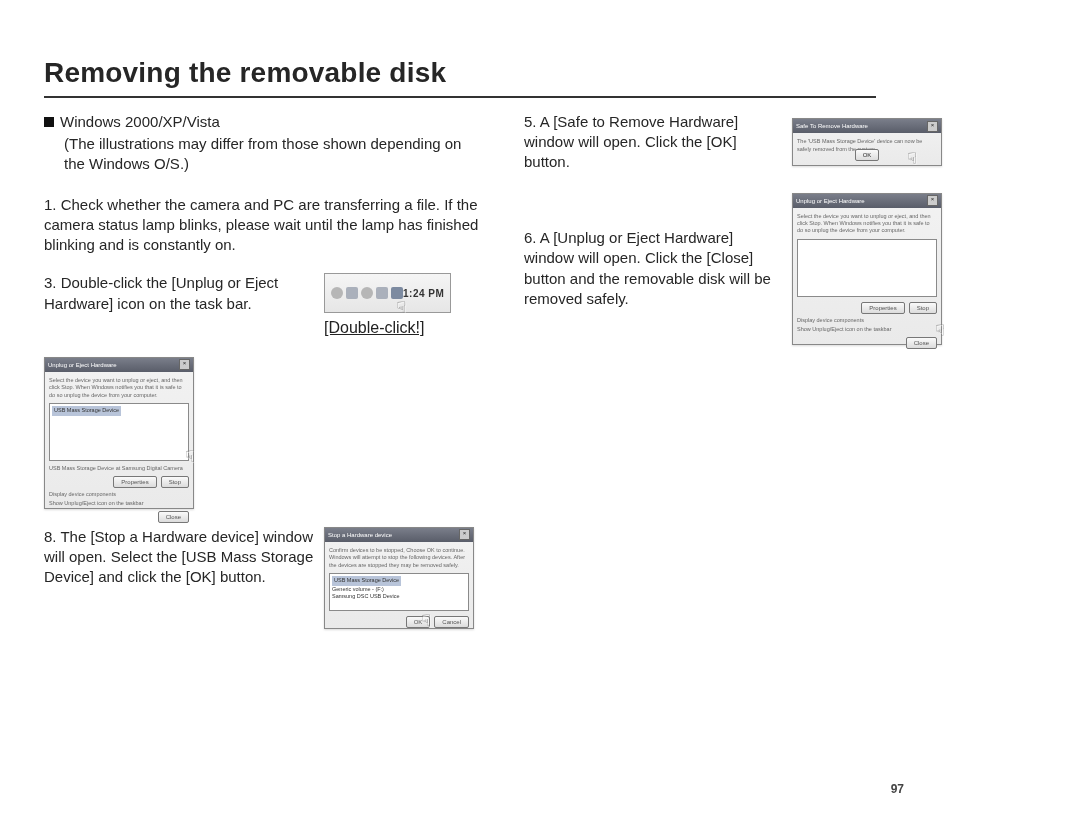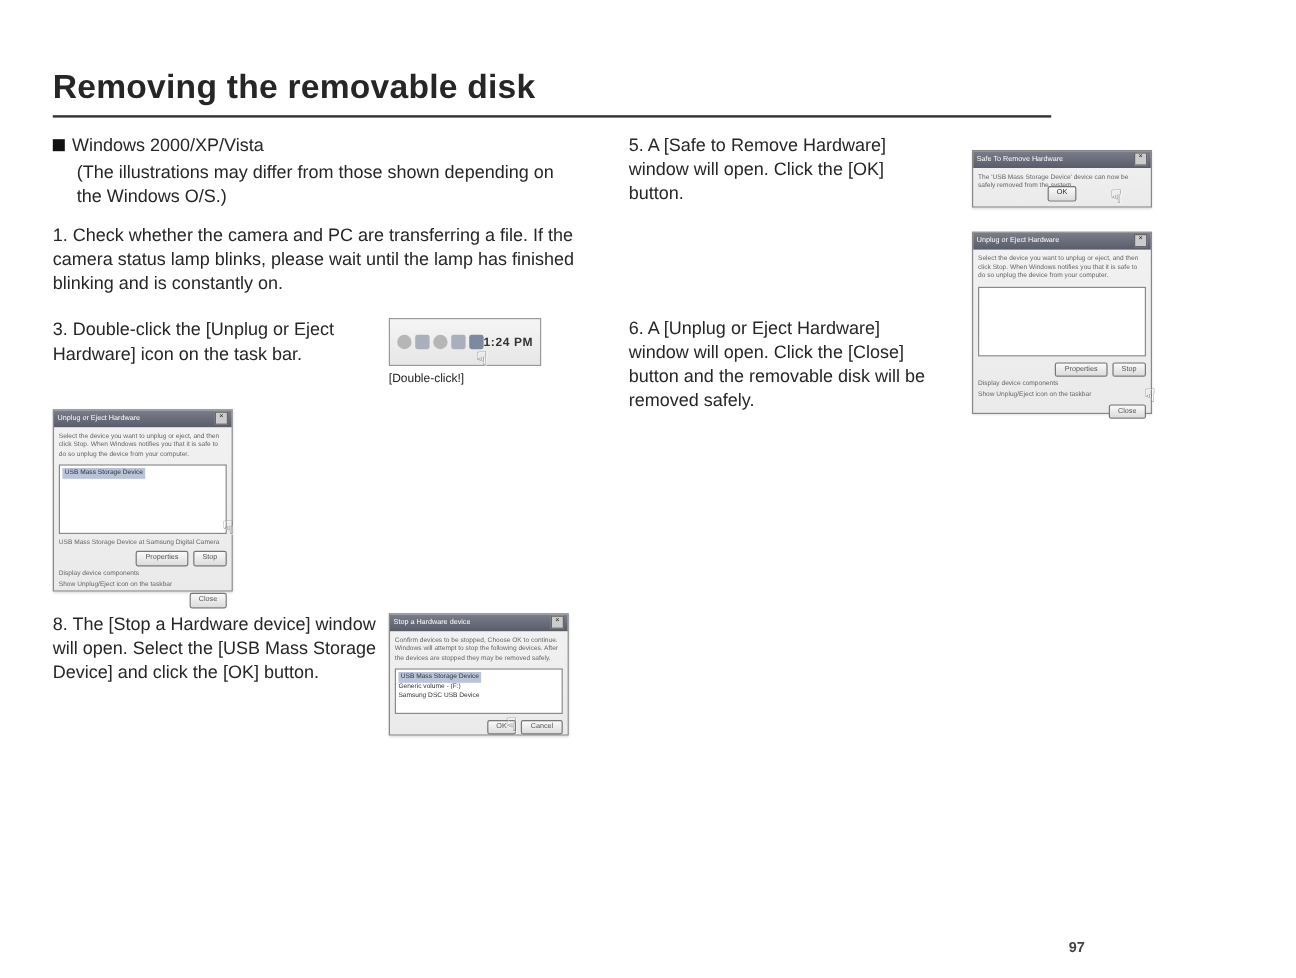--- a/index.html
+++ b/index.html
@@ -43,31 +43,31 @@
   .os-line {
     margin-bottom: 2px;
   }
   .os-line .sq {
     display: inline-block;
     width: 10px; height: 10px;
     background: #111;
     margin-right: 6px;
     vertical-align: baseline;
   }
-  .indent1 { padding-left: 20px; margin-bottom: 0; }
+  .indent1 { padding-left: 20px; margin-bottom: 20px; }
   .step {
     display: flex;
     align-items: flex-start;
     gap: 10px;
     margin-bottom: 18px;
   }
   .step .text {
     flex: 0 0 270px;
   }
-  .step .text.full { flex: 0 0 440px; margin-top: 12px; }
+  .step .text.full { flex: 0 0 440px; }
   .side-img {
     flex: 0 0 160px;
     display: flex;
     flex-direction: column;
     align-items: flex-start;
     gap: 4px;
   }
   .side-img.narrow { flex-basis: 140px; }
   .side-img.wide { flex-basis: 150px; }
 
@@ -167,29 +167,30 @@
     border-radius: 2px;
   }
   .tray .ico.round { border-radius: 50%; background:#b6b6b6; }
   .taskbar-shot .clock {
     font-size: 10px;
     color: #333;
     font-weight: bold;
     letter-spacing: 0.5px;
   }
   .caption {
-    font-size: 10px;
+    font-size: 16px;
     text-align: center;
     color: #222;
+    text-decoration: underline;
   }
 
   .right-step {
     display: flex;
-    align-items: flex-end;
-    gap: 26px;
+    align-items: center;
+    gap: 8px;
     margin-bottom: 20px;
   }
   .right-step .rtext { flex: 0 0 260px; }
   .right-step .rimg { flex: 0 0 150px; }
 
   .page-number {
     position: absolute;
     right: 32px;
     bottom: 18px;
     font-size: 12px;

